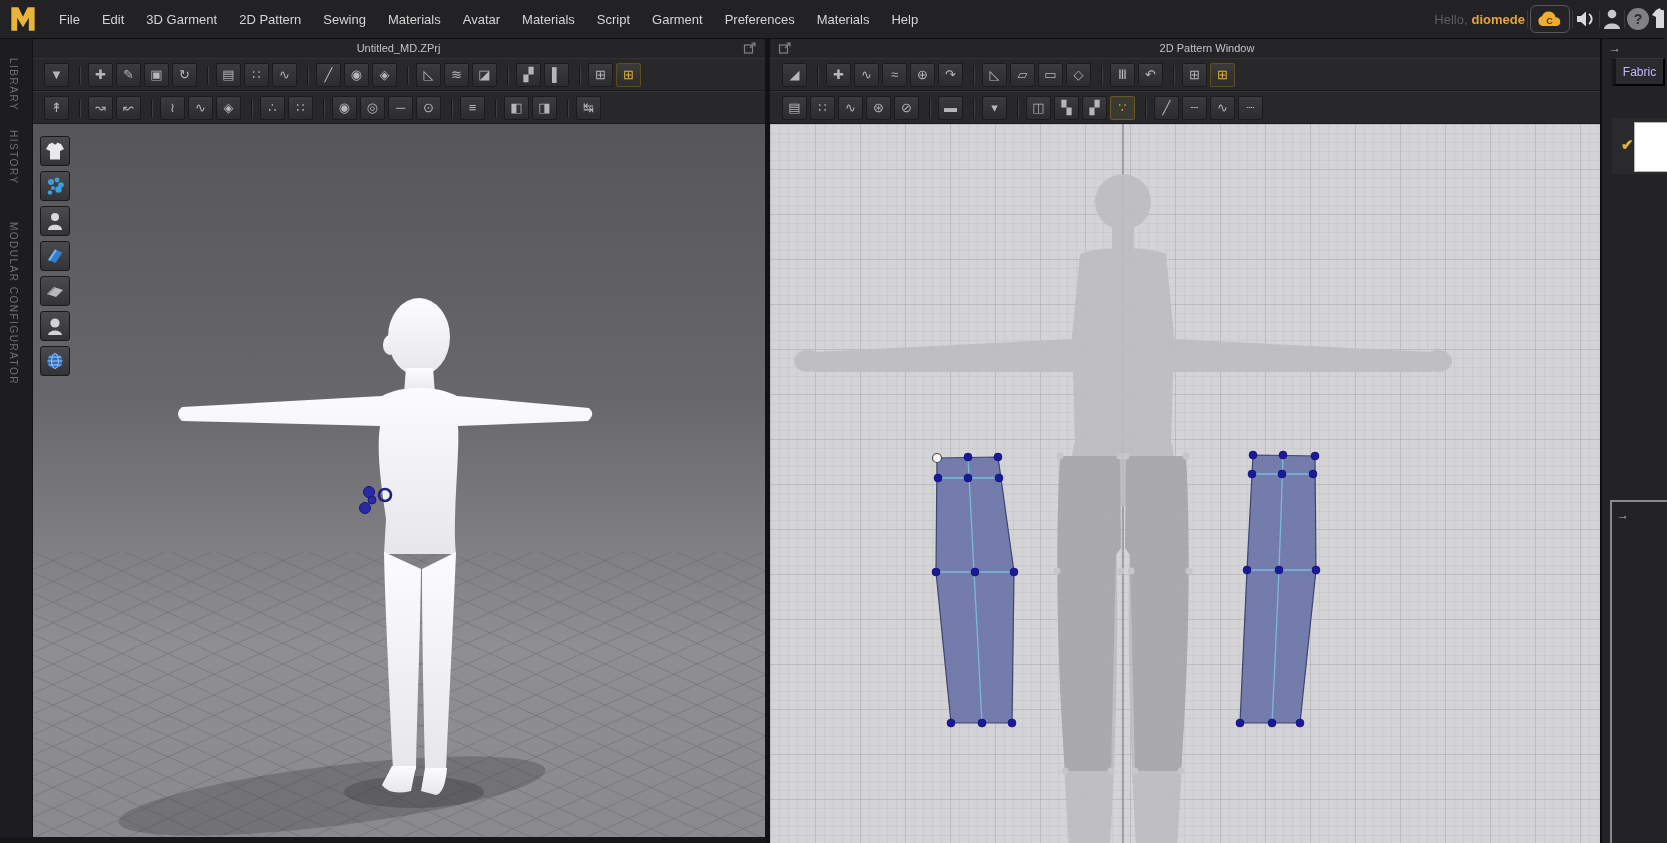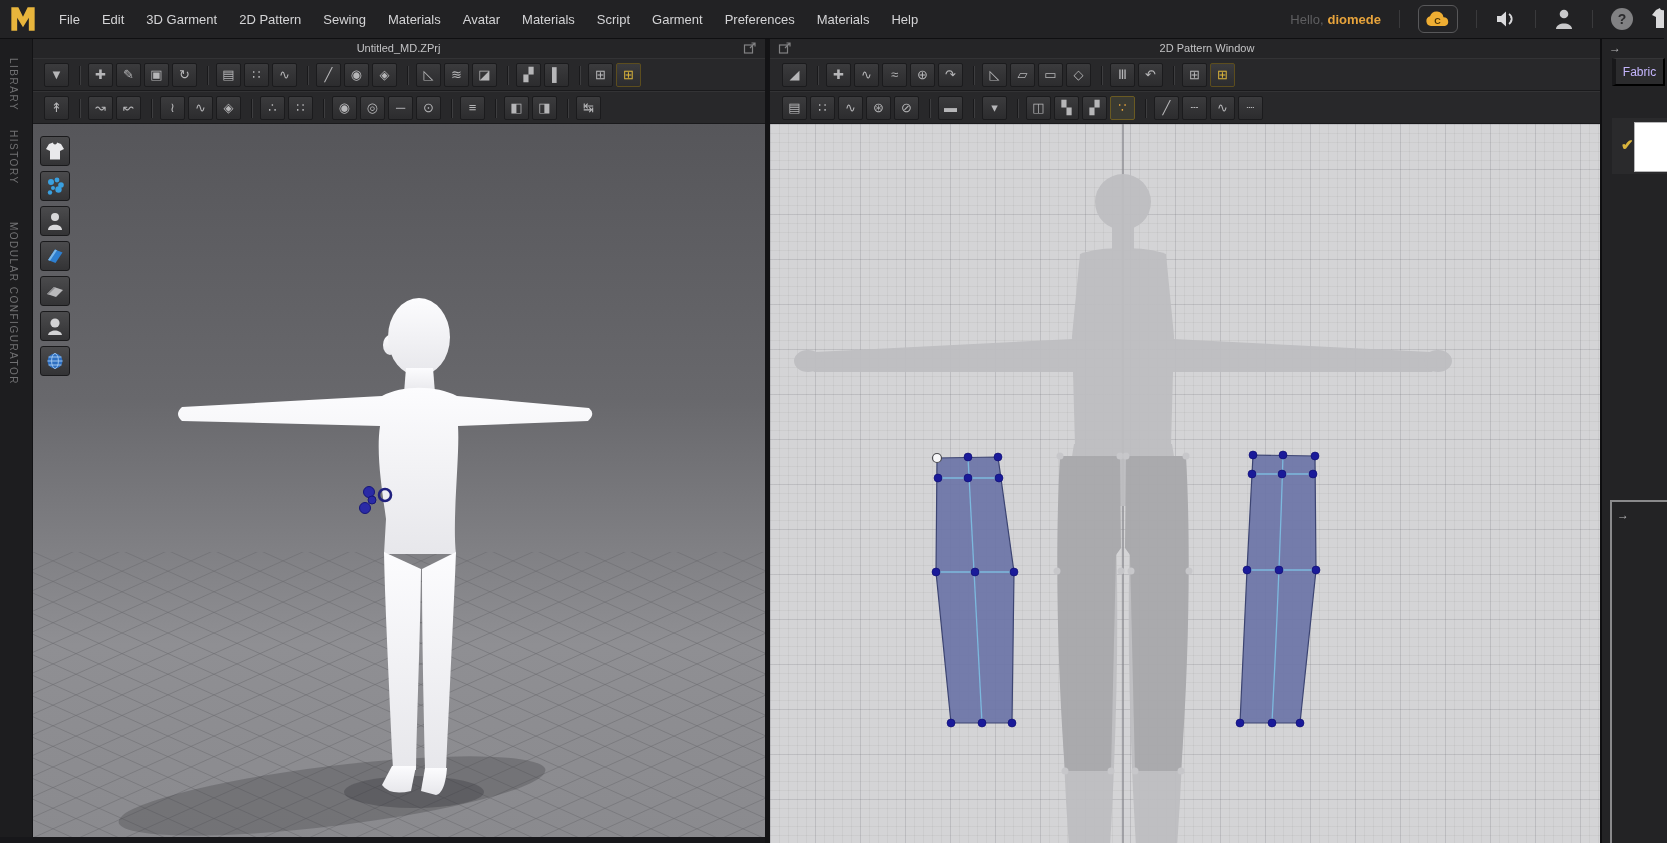--- a/index.html
+++ b/index.html
@@ -7,21 +7,21 @@
     width:1667px;height:843px;position:relative;overflow:hidden;
     background:#232325;font-family:"Liberation Sans",sans-serif;
     -webkit-font-smoothing:antialiased;
   }
   
   .topbar{position:absolute;left:0;top:0;width:1664px;height:38px;background:#222224;
     border-bottom:1px solid #0f0f11;display:flex;align-items:center;z-index:30;}
   .logo{width:30px;height:30px;margin:0 10px 0 8px;display:flex;align-items:center;justify-content:center;}
   .menu-item{background:none;border:none;color:#d4d4d6;font-size:13px;padding:10px 11px;cursor:default;
     font-family:"Liberation Sans",sans-serif;}
-  .top-right{margin-left:auto;display:flex;align-items:center;gap:18px;padding-right:0;}
+  .top-right{margin-left:auto;display:flex;align-items:center;gap:2px;padding-right:0;}
   .greeting{font-size:13px;color:#5f5f61;white-space:nowrap;}
   .greeting b{color:var(--accent-orange);font-weight:bold;margin-left:4px;}
   .tsep{width:1px;height:18px;background:#3a3a3c;}
   .cloud-btn{width:40px;height:28px;border-radius:6px;border:1px solid #58585a;background:#242426;
     display:flex;align-items:center;justify-content:center;}
   .round-icon{background:none;border:none;padding:0;display:flex;align-items:center;justify-content:center;}
   .help-circle{width:22px;height:22px;border-radius:50%;background:#818183;color:#2a2a2c;font-weight:bold;
     font-size:14px;display:flex;align-items:center;justify-content:center;}
   .shirt-partial{width:13px;height:26px;overflow:hidden;}
   

